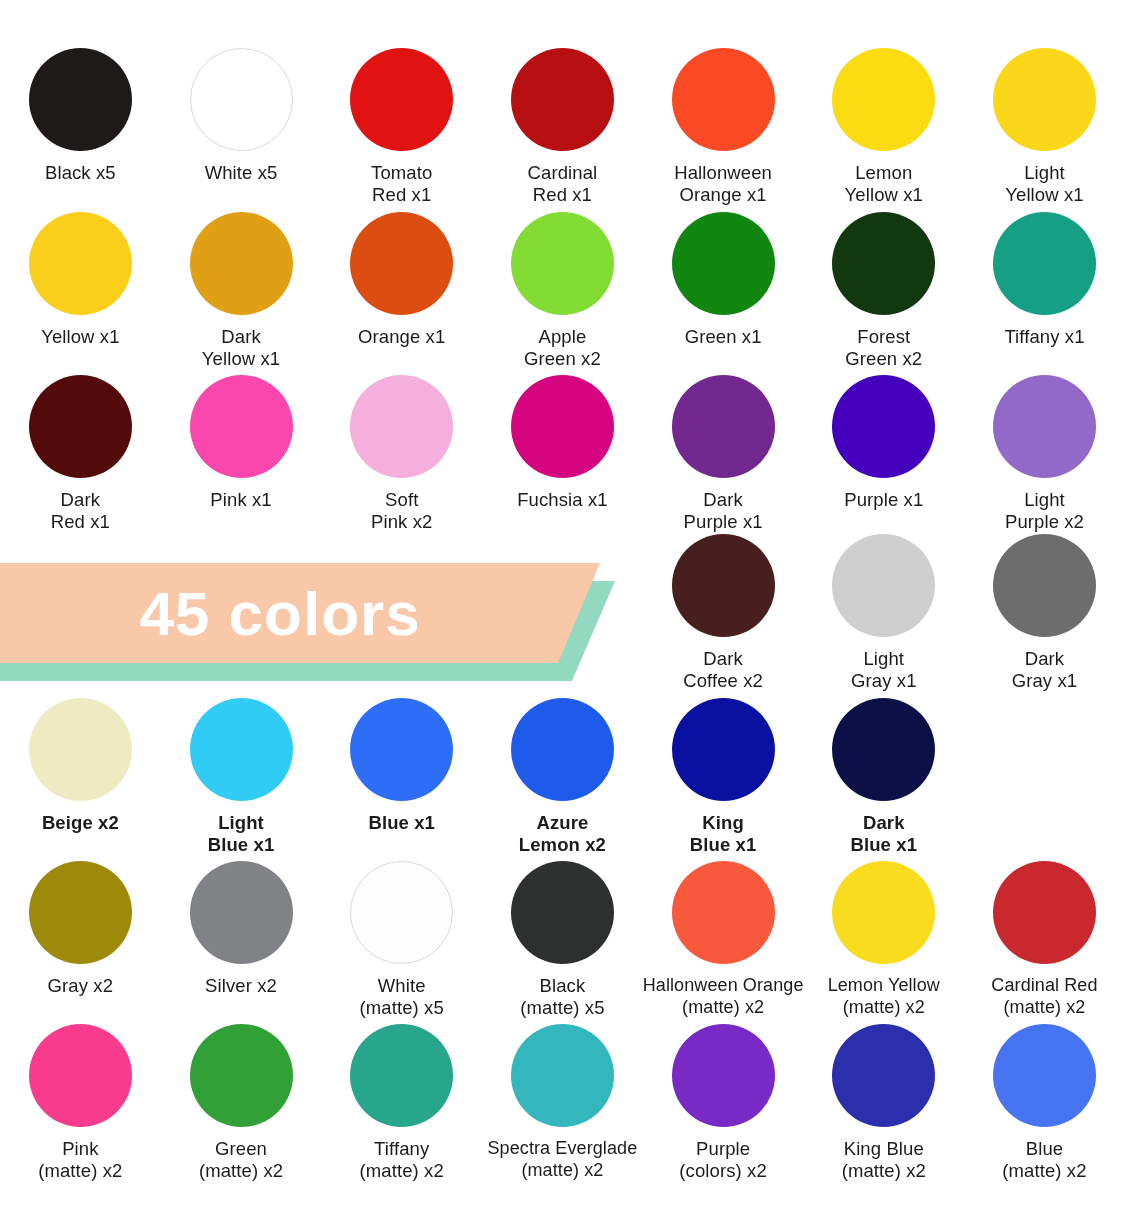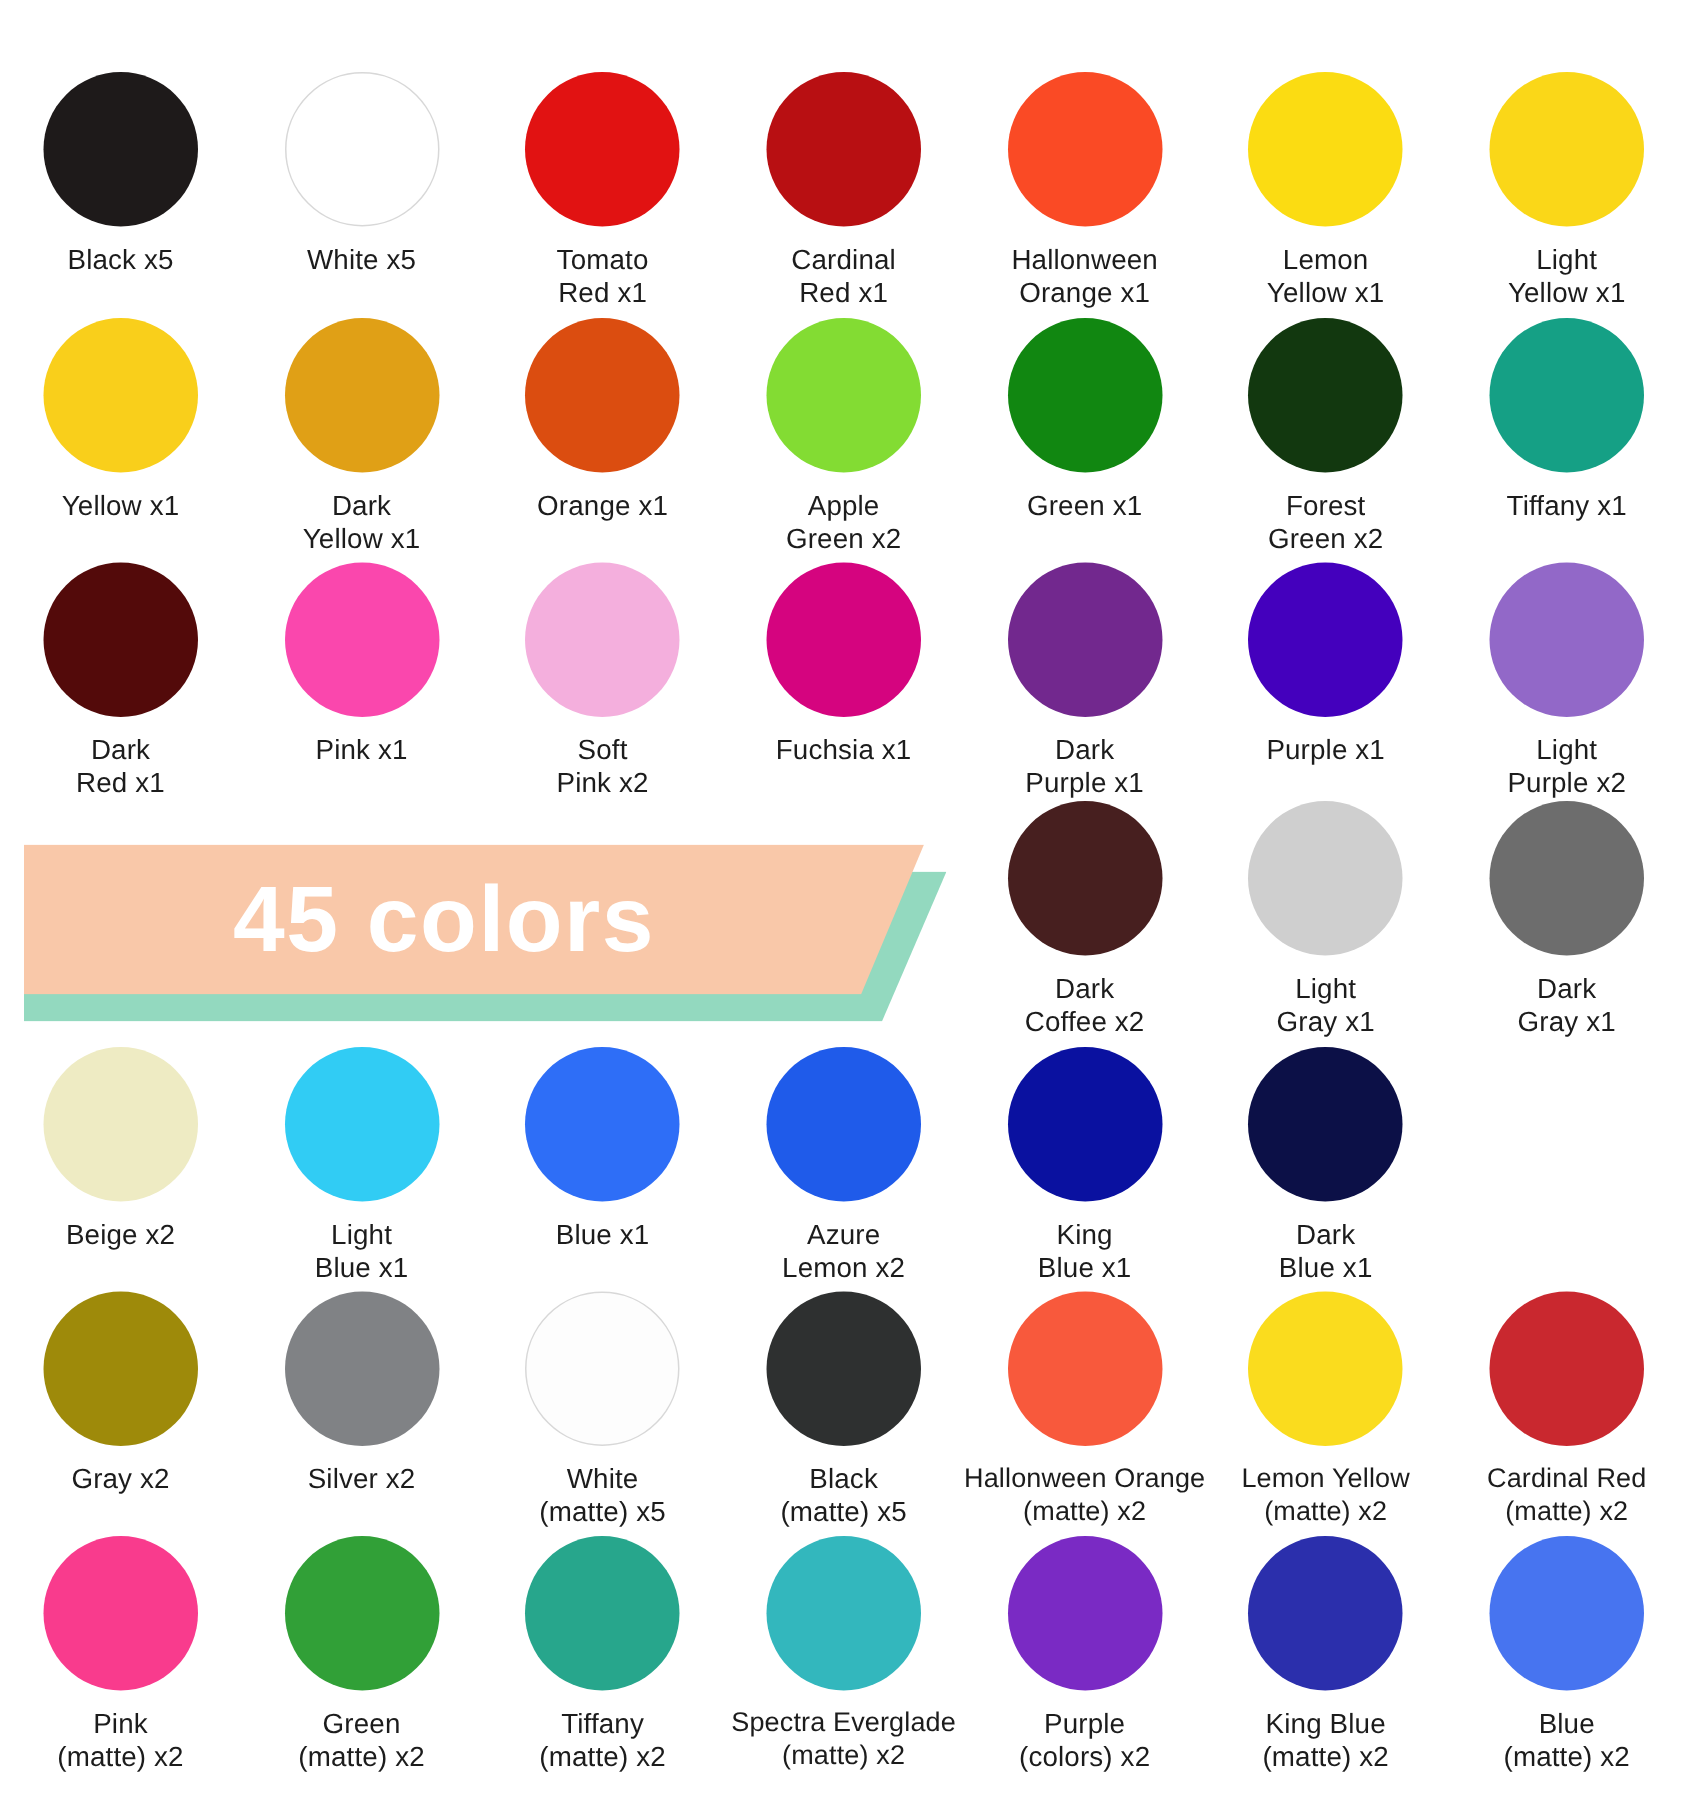--- a/index.html
+++ b/index.html
@@ -69,21 +69,20 @@
     width: 190px;
   }
 
   
   #ribbon {
     position: absolute;
     left: 0;
     top: 563px;
     width: 625px;
     height: 118px;
-    margin-left: 16px;
   }
   #ribbon .shadow {
     position: absolute;
     left: 0;
     top: 18px;
     width: 615px;
     height: 100px;
     background: #93d9bf;
     clip-path: polygon(0 0, 100% 0, 93% 100%, 0 100%);
   }
@@ -245,21 +244,21 @@
           <div class="dot shine" style="background: rgb(207, 207, 207);"></div>
           <div class="label">Light
 Gray x1</div>
         </div>
         <div class="cell">
           <div class="dot shine" style="background: rgb(109, 109, 109);"></div>
           <div class="label">Dark
 Gray x1</div>
         </div>
       </div>
-      <div class="row" style="top: 698px;">
+      <div class="row" style="top: 698px; font-weight: bold;">
         <div class="cell">
           <div class="dot shine" style="background: rgb(238, 235, 195);"></div>
           <div class="label">Beige x2</div>
         </div>
         <div class="cell">
           <div class="dot shine" style="background: rgb(49, 204, 244);"></div>
           <div class="label">Light
 Blue x1</div>
         </div>
         <div class="cell">

